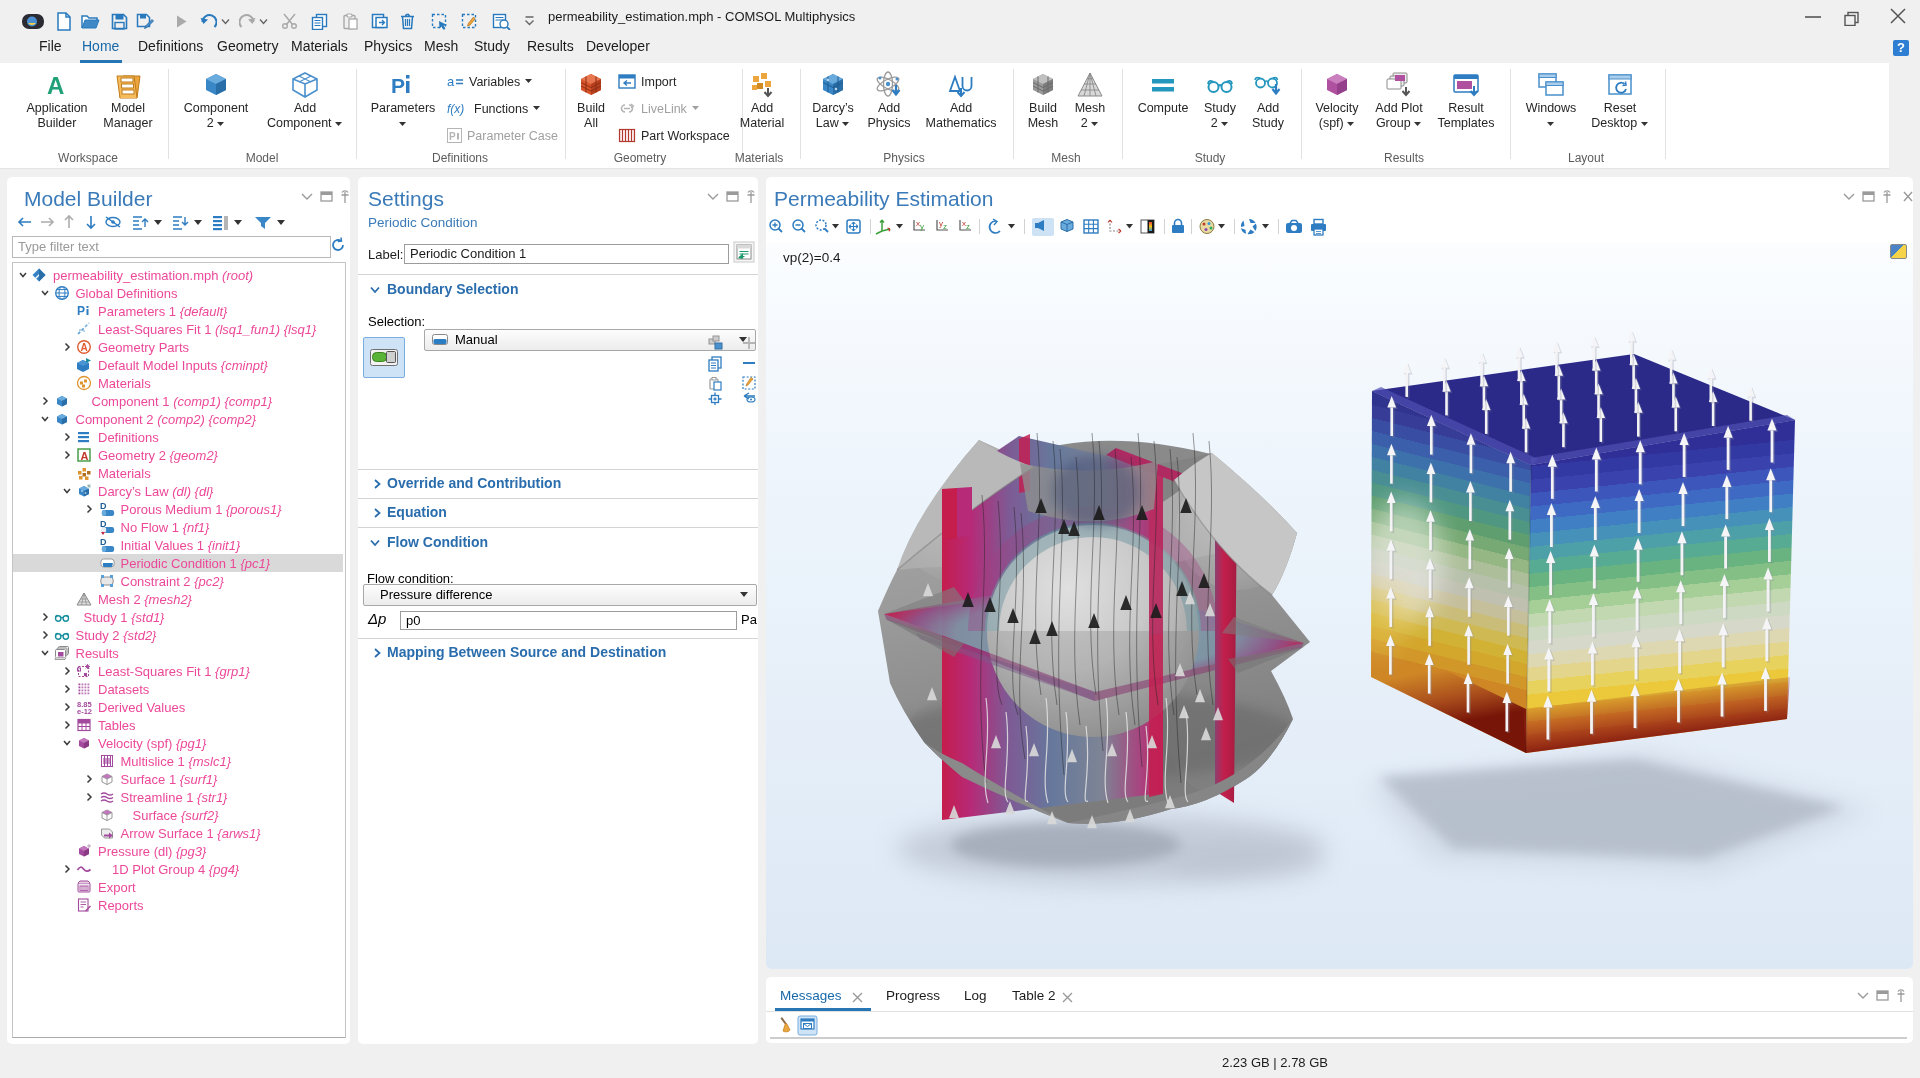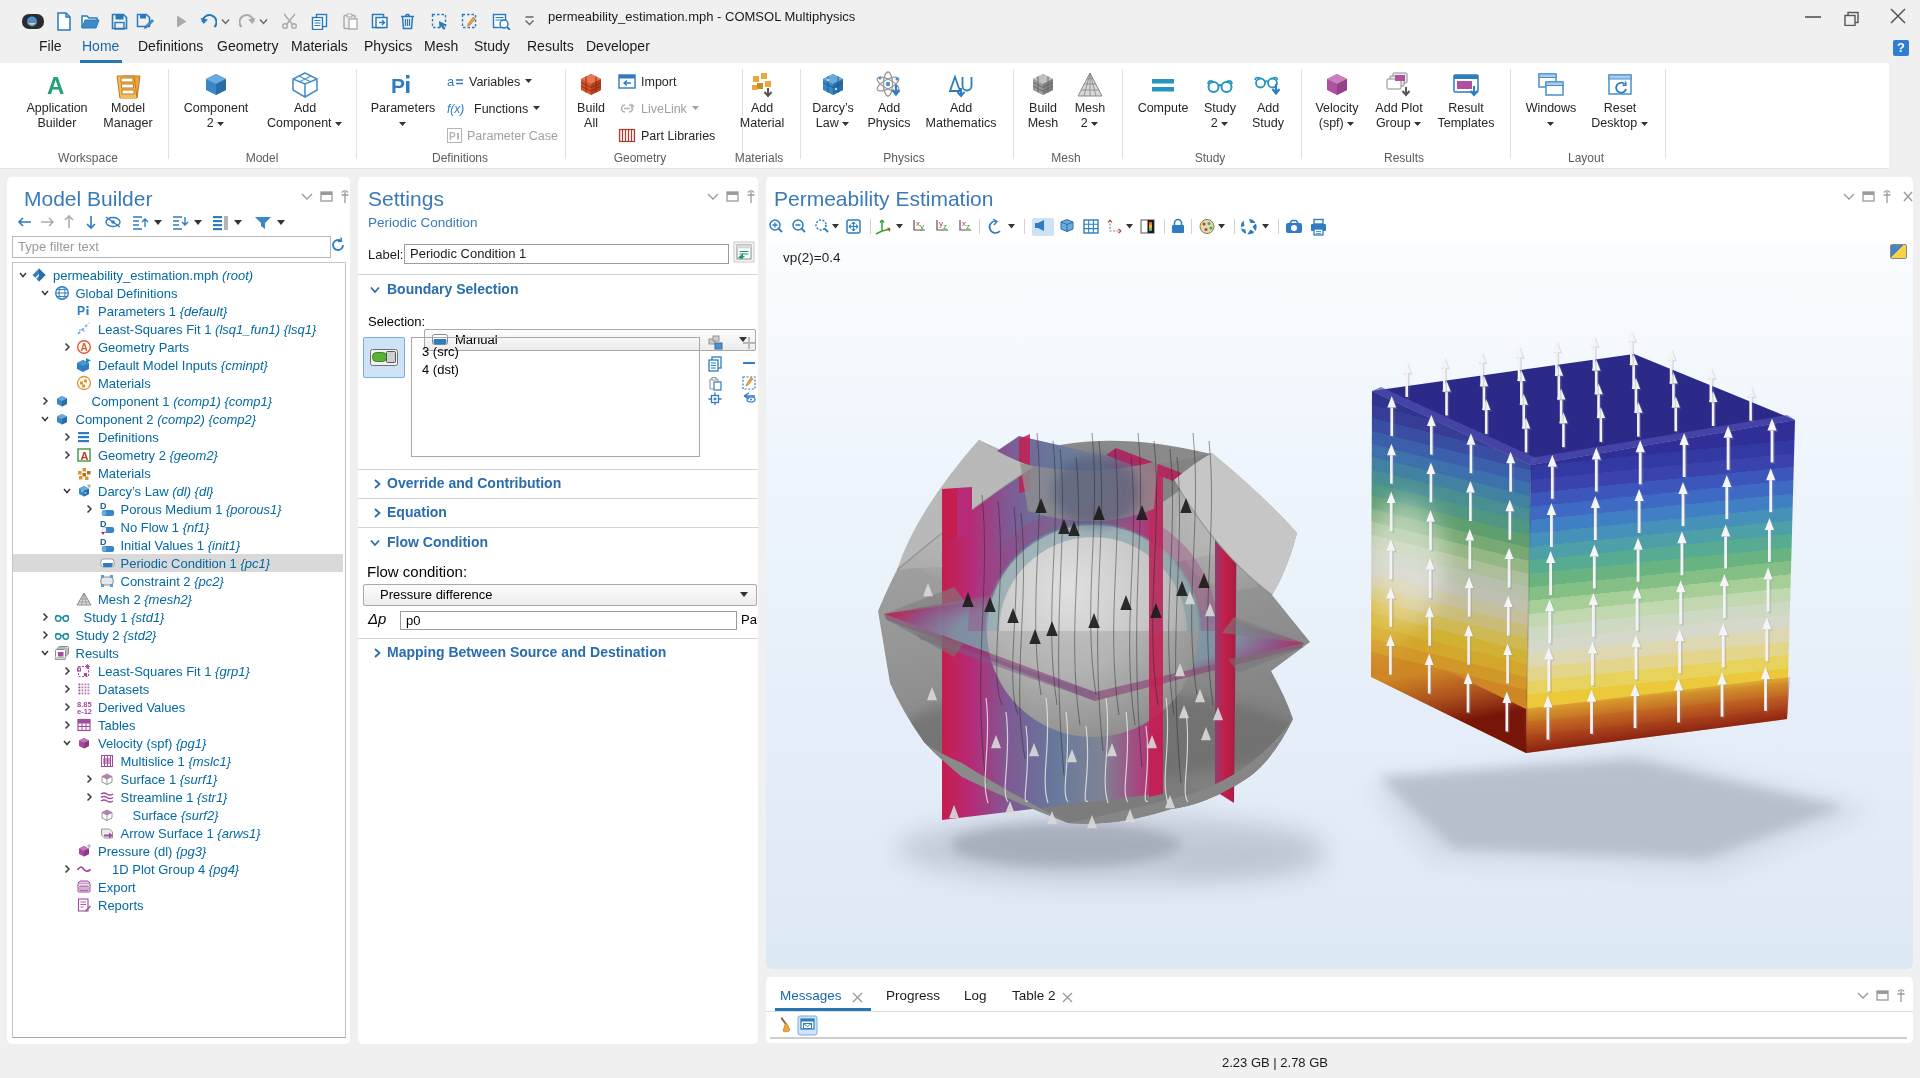--- a/index.html
+++ b/index.html
@@ -1,21 +1,21 @@
 <!DOCTYPE html>
 <html><head>
 <meta charset="utf-8">
 <style>
 html,body{margin:0;padding:0;width:1920px;height:1078px;overflow:hidden;background:#f0f0f0;
 font-family:"Liberation Sans",sans-serif;-webkit-font-smoothing:antialiased;}
 .abs{position:absolute;}
 .panel{position:absolute;background:#fff;border-radius:5px;}
 .ptitle{font-size:21px;color:#3a7ab8;}
 .sect{font-size:14px;font-weight:bold;color:#2a6dad;}
-.tree{font-size:13px;color:#0369a1;white-space:nowrap;}
+.tree{font-size:13px;color:#ec4899;white-space:nowrap;}
 .trow{position:absolute;height:18px;display:flex;align-items:center;}
 .trow i{font-style:italic;}
 .rlabel{position:absolute;top:151px;font-size:12px;color:#5c5c5c;text-align:center;}
 .rsep{position:absolute;top:69px;height:90px;width:1px;background:#e2e2e2;}
 .rbtn{position:absolute;top:71px;text-align:center;font-size:12.5px;color:#262626;line-height:15px;white-space:nowrap;}
 
 .rsm{position:absolute;font-size:12.5px;color:#262626;display:flex;align-items:center;gap:5px;white-space:nowrap;}
 .menu{position:absolute;top:38px;font-size:14px;color:#1b1b1b;}
 </style>
 </head>
@@ -214,21 +214,21 @@
       <span>LiveLink</span>
       <svg width="8" height="5" viewBox="0 0 8 5">
         <path d="M0 0 L7 0 L3.5 4 Z" fill="#a0a0a0"></path>
       </svg>
     </div>
     <div class="rsm" style="left:618px;top:128px;">
       <svg width="18" height="15" viewBox="0 0 18 15">
         <rect x="1.5" y="1.5" width="15" height="12" fill="#fae8e8" stroke="#b03a2e" stroke-width="1.2"></rect>
         <path d="M4.5 1.5 v12 M7.5 1.5 v12 M10.5 1.5 v12 M13.5 1.5 v12" stroke="#b03a2e"></path>
       </svg>
-      <span>Part Libraries</span>
+      <span>Part Workspace</span>
     </div>
     <div class="rlabel" style="left:570px;width:140px;">Geometry</div>
     <div class="rsep" style="left:742px;"></div>
     <div class="rbtn" style="left:712px;width:100px;"><svg width="28" height="28" viewBox="0 0 28 28" style="display:block;margin:0 auto 2px;">
         <rect x="5" y="5" width="6" height="6" fill="#eda53e"></rect>
         <rect x="13" y="2" width="6" height="6" fill="#eda53e"></rect>
         <rect x="9" y="12" width="6" height="6" fill="#d18a22"></rect>
         <rect x="17" y="10" width="6" height="6" fill="#eda53e"></rect>
         <rect x="4" y="14" width="5" height="5" fill="#eda53e"></rect>
         <path d="M20 17 v7 M16.5 21 l3.5 4 l3.5 -4" stroke="#555" stroke-width="2" fill="none"></path>
@@ -879,24 +879,20 @@
         <path d="M0 0 L8 0 L4 5 Z" fill="#333"></path>
       </svg>
   </div>
   <div class="abs" style="left:5px;top:160px;width:40px;height:39px;background:#cfe3f6;border:1px solid #7aade0;border-radius:2px;">
     <svg class="abs" style="left:6px;top:11px;" width="28" height="17" viewBox="0 0 28 17">
         <rect x="0.5" y="0.5" width="27" height="16" rx="2" fill="#f2f2f2" stroke="#707070"></rect>
         <rect x="2.5" y="3.5" width="14" height="9" rx="4" fill="#59b336" stroke="#3c8223"></rect>
         <rect x="16.5" y="2.5" width="9" height="11" rx="1" fill="#cfcfcf" stroke="#555"></rect>
       </svg>
   </div>
-  <div class="abs" style="left:53px;top:160px;width:287px;height:118px;border:1px solid #a8a8a8;font-size:13px;">
-    <div class="abs" style="left:10px;top:6px;">3 (src)</div>
-    <div class="abs" style="left:10px;top:24px;">4 (dst)</div>
-  </div>
   <div id="selicons" class="abs" style="left:349px;top:158px;"><svg width="50" height="70" viewBox="0 0 50 70">
         <g opacity="0.9">
           <rect x="2" y="4" width="6" height="5" fill="#c9c9c9" stroke="#8a8a8a"></rect>
           <rect x="6" y="1" width="6" height="5" fill="#c9c9c9" stroke="#8a8a8a"></rect>
           <rect x="8" y="8" width="7" height="6" fill="#3a87c8" stroke="#21639c"></rect>
         </g>
         <path d="M36 8 h12 M42 2 v12" stroke="#b5b5b5" stroke-width="1.8"></path>
         <rect x="5" y="22" width="9" height="11" fill="#fff" stroke="#2e7cc1" stroke-width="1.3"></rect>
         <rect x="2" y="25" width="9" height="11" fill="#fff" stroke="#2e7cc1" stroke-width="1.3"></rect>
         <path d="M4 28 h5 M4 30.5 h5 M4 33 h5" stroke="#2e7cc1"></path>
@@ -923,21 +919,21 @@
   <div class="abs" style="left:0px;top:321px;width:400px;height:1px;background:#d4d4d4;"></div>
   <div id="eq-chev" class="abs" style="left:12px;top:329px;"><svg width="14" height="14" viewBox="0 0 14 14">
         <path d="M5 3 L9.5 7 L5 11" fill="none" stroke="#2a6dad" stroke-width="1.8"></path>
       </svg></div>
   <div class="sect abs" style="left:29px;top:327px;">Equation</div>
   <div class="abs" style="left:0px;top:350px;width:400px;height:1px;background:#d4d4d4;"></div>
   <div id="fc-chev" class="abs" style="left:10px;top:359px;"><svg width="14" height="14" viewBox="0 0 14 14">
         <path d="M3 4.5 L7 9 L11 4.5" fill="none" stroke="#2a6dad" stroke-width="1.8"></path>
       </svg></div>
   <div class="sect abs" style="left:29px;top:357px;">Flow Condition</div>
-  <div class="abs" style="left:9px;top:386px;font-size:15px;">Flow condition:</div>
+  <div class="abs" style="left:9px;top:394px;font-size:13px;">Flow condition:</div>
   <div class="abs" style="left:5px;top:407px;width:392px;height:20px;background:linear-gradient(#fdfdfd,#ececec);border:1px solid #a8a8a8;border-radius:2px;">
     <span class="abs" style="left:16px;top:2px;font-size:13px;">Pressure difference</span>
     <svg class="abs" style="right:7px;top:7px;" width="9" height="6">
         <path d="M0 0 L8 0 L4 5 Z" fill="#333"></path>
       </svg>
   </div>
   <div class="abs" style="left:10px;top:433px;font-size:15px;font-style:italic;">Δp</div>
   <div class="abs" style="left:42px;top:434px;width:330px;height:17px;border:1px solid #9c9c9c;font-size:13px;line-height:17px;padding-left:5px;">p0</div>
   <div class="abs" style="left:383px;top:435px;font-size:13px;">Pa</div>
   <div class="abs" style="left:0px;top:461px;width:400px;height:1px;background:#d4d4d4;"></div>

